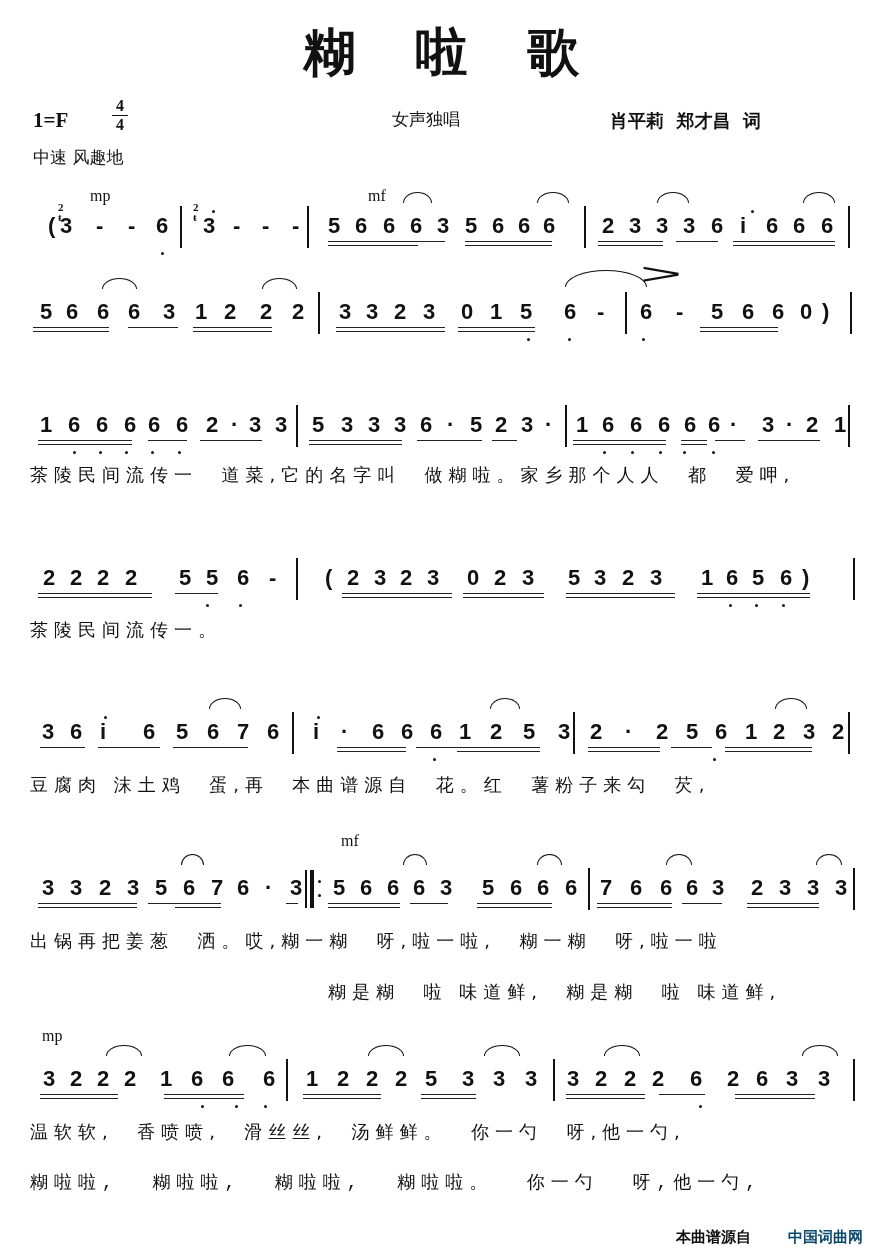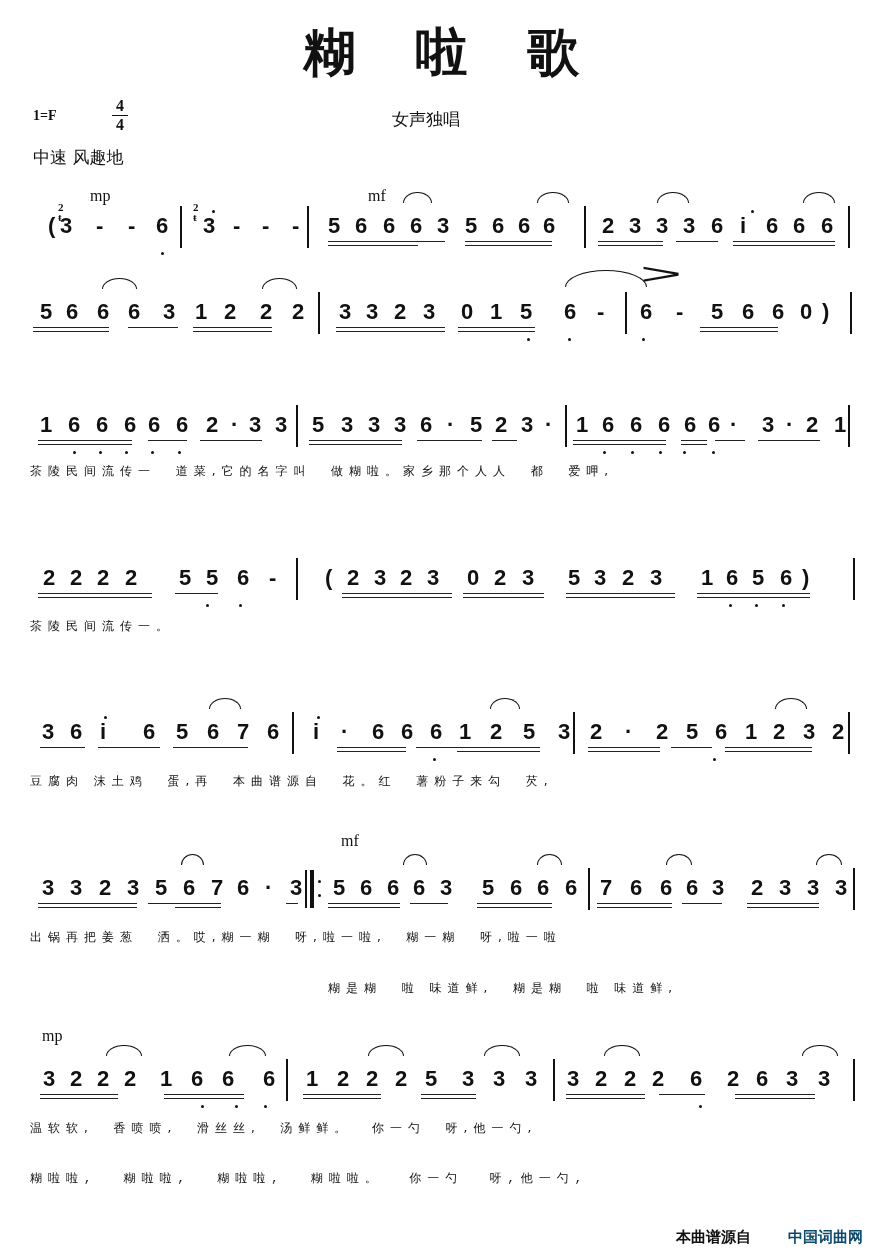--- a/index.html
+++ b/index.html
@@ -1,46 +1,46 @@
 <!DOCTYPE html>
 <html><head>
 <meta charset="utf-8">
 <style>
   html, body { margin: 0; padding: 0; background: #ffffff; }
   body { width: 883px; height: 1253px; position: relative; overflow: hidden; color: #111; font-family: "DejaVu Sans", sans-serif; }
   .title { position: absolute; left: 0; right: 0; top: 18px; text-align: center; font-size: 52px; font-weight: bold; letter-spacing: 60px; padding-left: 60px; font-family: "DejaVu Sans", sans-serif; }
   .meta { position: absolute; font-size: 17px; font-weight: bold; font-family: "DejaVu Sans", sans-serif; }
-  .key { left: 33px; top: 108px; font-family: "Liberation Serif", serif; font-size: 14px; }
+  .key { left: 33px; top: 108px; font-family: "Liberation Serif", serif; font-size: 21px; }
   .timesig { position: absolute; left: 112px; top: 98px; width: 16px; text-align: center; font-family: "Liberation Serif", serif; font-weight: bold; font-size: 16px; line-height: 16px; }
   .timesig .bar { border-top: 1.5px solid #111; margin: 1px 0; }
   .tempo { left: 33px; top: 146px; font-weight: normal; font-size: 17px; }
   .voice { left: 392px; top: 108px; font-weight: normal; font-size: 17px; }
   .credits { left: 610px; top: 106px; font-size: 18px; line-height: 30px; white-space: pre; }
   .n { position: absolute; font-family: "Liberation Sans", sans-serif; font-weight: bold; font-size: 22px; line-height: 24px; }
   .bl { position: absolute; width: 1.5px; background: #111; }
   .ul { position: absolute; height: 1.2px; background: #222; }
   .dot { position: absolute; width: 3px; height: 3px; border-radius: 50%; background: #111; }
   .arc { position: absolute; border: 1.6px solid #111; border-bottom: none; border-left-color: #111; border-radius: 50% 50% 0 0 / 100% 100% 0 0; height: 10px; }
   .dyn { position: absolute; font-family: "Liberation Serif", serif; font-size: 16px; }
-  .lyr { position: absolute; font-size: 12px; letter-spacing: 6px; white-space: pre; font-family: "DejaVu Sans", sans-serif; }
+  .lyr { position: absolute; font-size: 18px; letter-spacing: 6px; white-space: pre; font-family: "DejaVu Sans", sans-serif; }
   .footer { position: absolute; top: 1228px; font-size: 15px; font-weight: bold; font-family: "DejaVu Sans", sans-serif; }
 </style>
 </head>
 <body>
 
 <div class="title">糊啦歌</div>
 <div class="meta key">1=F</div>
 <div class="timesig">
   <div>4</div>
   <div class="bar"></div>
   <div>4</div>
 </div>
 <div class="meta tempo">中速  风趣地</div>
 <div class="meta voice">女声独唱</div>
-<div class="meta credits"></div>
+<div class="meta credits"><div>肖平莉  郑才昌  词</div></div>
 
 <div id="score">
     <div class="n" style="left: 48px; top: 214px;">(</div>
     <div class="n" style="left: 60px; top: 214px;">3</div>
     <div class="n" style="left: 96px; top: 214px;">-</div>
     <div class="n" style="left: 128px; top: 214px;">-</div>
     <div class="n" style="left: 156px; top: 214px;">6</div>
     <div class="n" style="left: 203px; top: 214px;">3</div>
     <div class="n" style="left: 233px; top: 214px;">-</div>
     <div class="n" style="left: 262px; top: 214px;">-</div>

